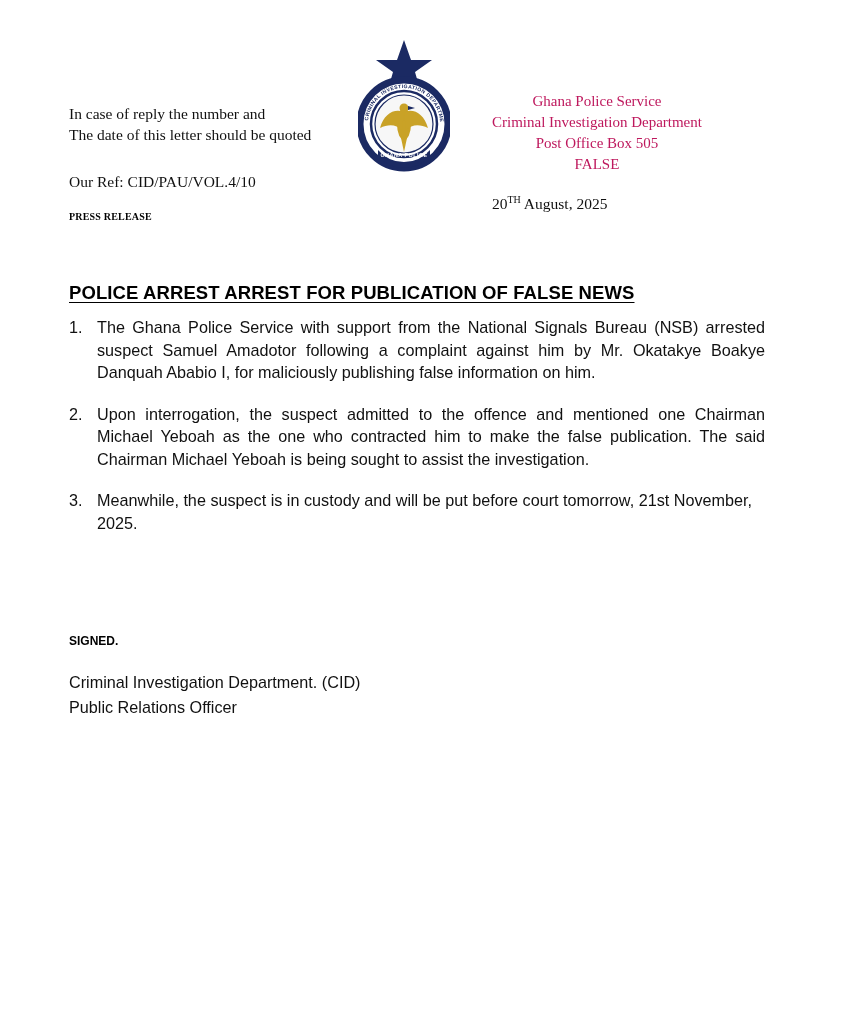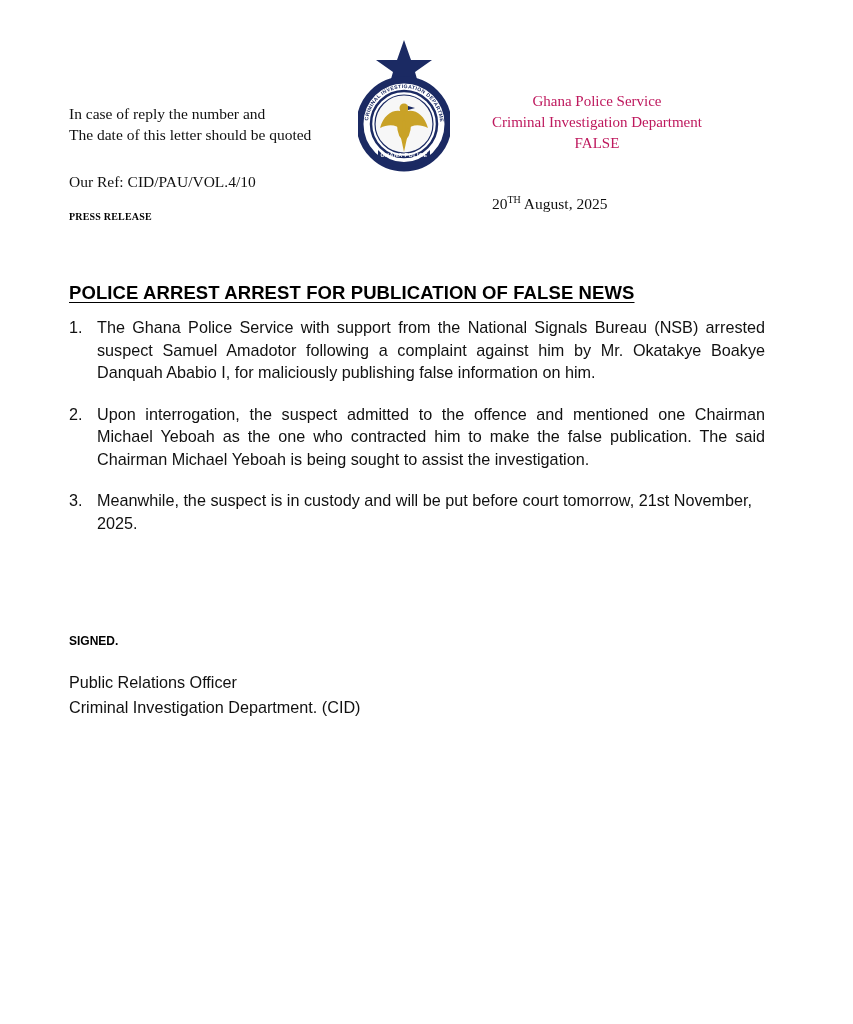--- a/index.html
+++ b/index.html
@@ -187,20 +187,21 @@
         </text>
 
         <path d="M20 112 A34 34 0 0 0 72 112 L72 118 A34 34 0 0 1 20 118 Z" fill="#1b2a63"></path>
         <text x="46" y="118.5" text-anchor="middle" font-family="Liberation Sans, sans-serif" font-size="5.4" fill="#ffffff" font-weight="bold" letter-spacing="0.5">GHANA POLICE</text>
       </svg>
     </div>
 
     <div class="address">
       <div>Ghana Police Service</div>
       <div>Criminal Investigation Department</div>
+      <div>Post Office Box 505</div>
       <div>FALSE</div>
     </div>
 
     <div class="letter-date">
       <span>20</span><sup>TH</sup><span> August, 2025</span>
     </div>
 
   </div>
 
   <div class="headline">POLICE ARREST ARREST FOR PUBLICATION OF FALSE NEWS</div>
@@ -218,18 +219,18 @@
       <li class="last">
         <span class="num">3.</span>
         <span>Meanwhile, the suspect is in custody and will be put before court tomorrow, 21st November, 2025.</span>
       </li>
     </ol>
   </div>
 
   <div class="signed-block">
     <div class="signed-label">SIGNED.</div>
     <div class="signatory">
+      <div>Criminal Investigation Department. (CID)</div>
       <div>Public Relations Officer</div>
-      <div>Criminal Investigation Department. (CID)</div>
     </div>
   </div>
 
 </div>
 
 </body></html>

